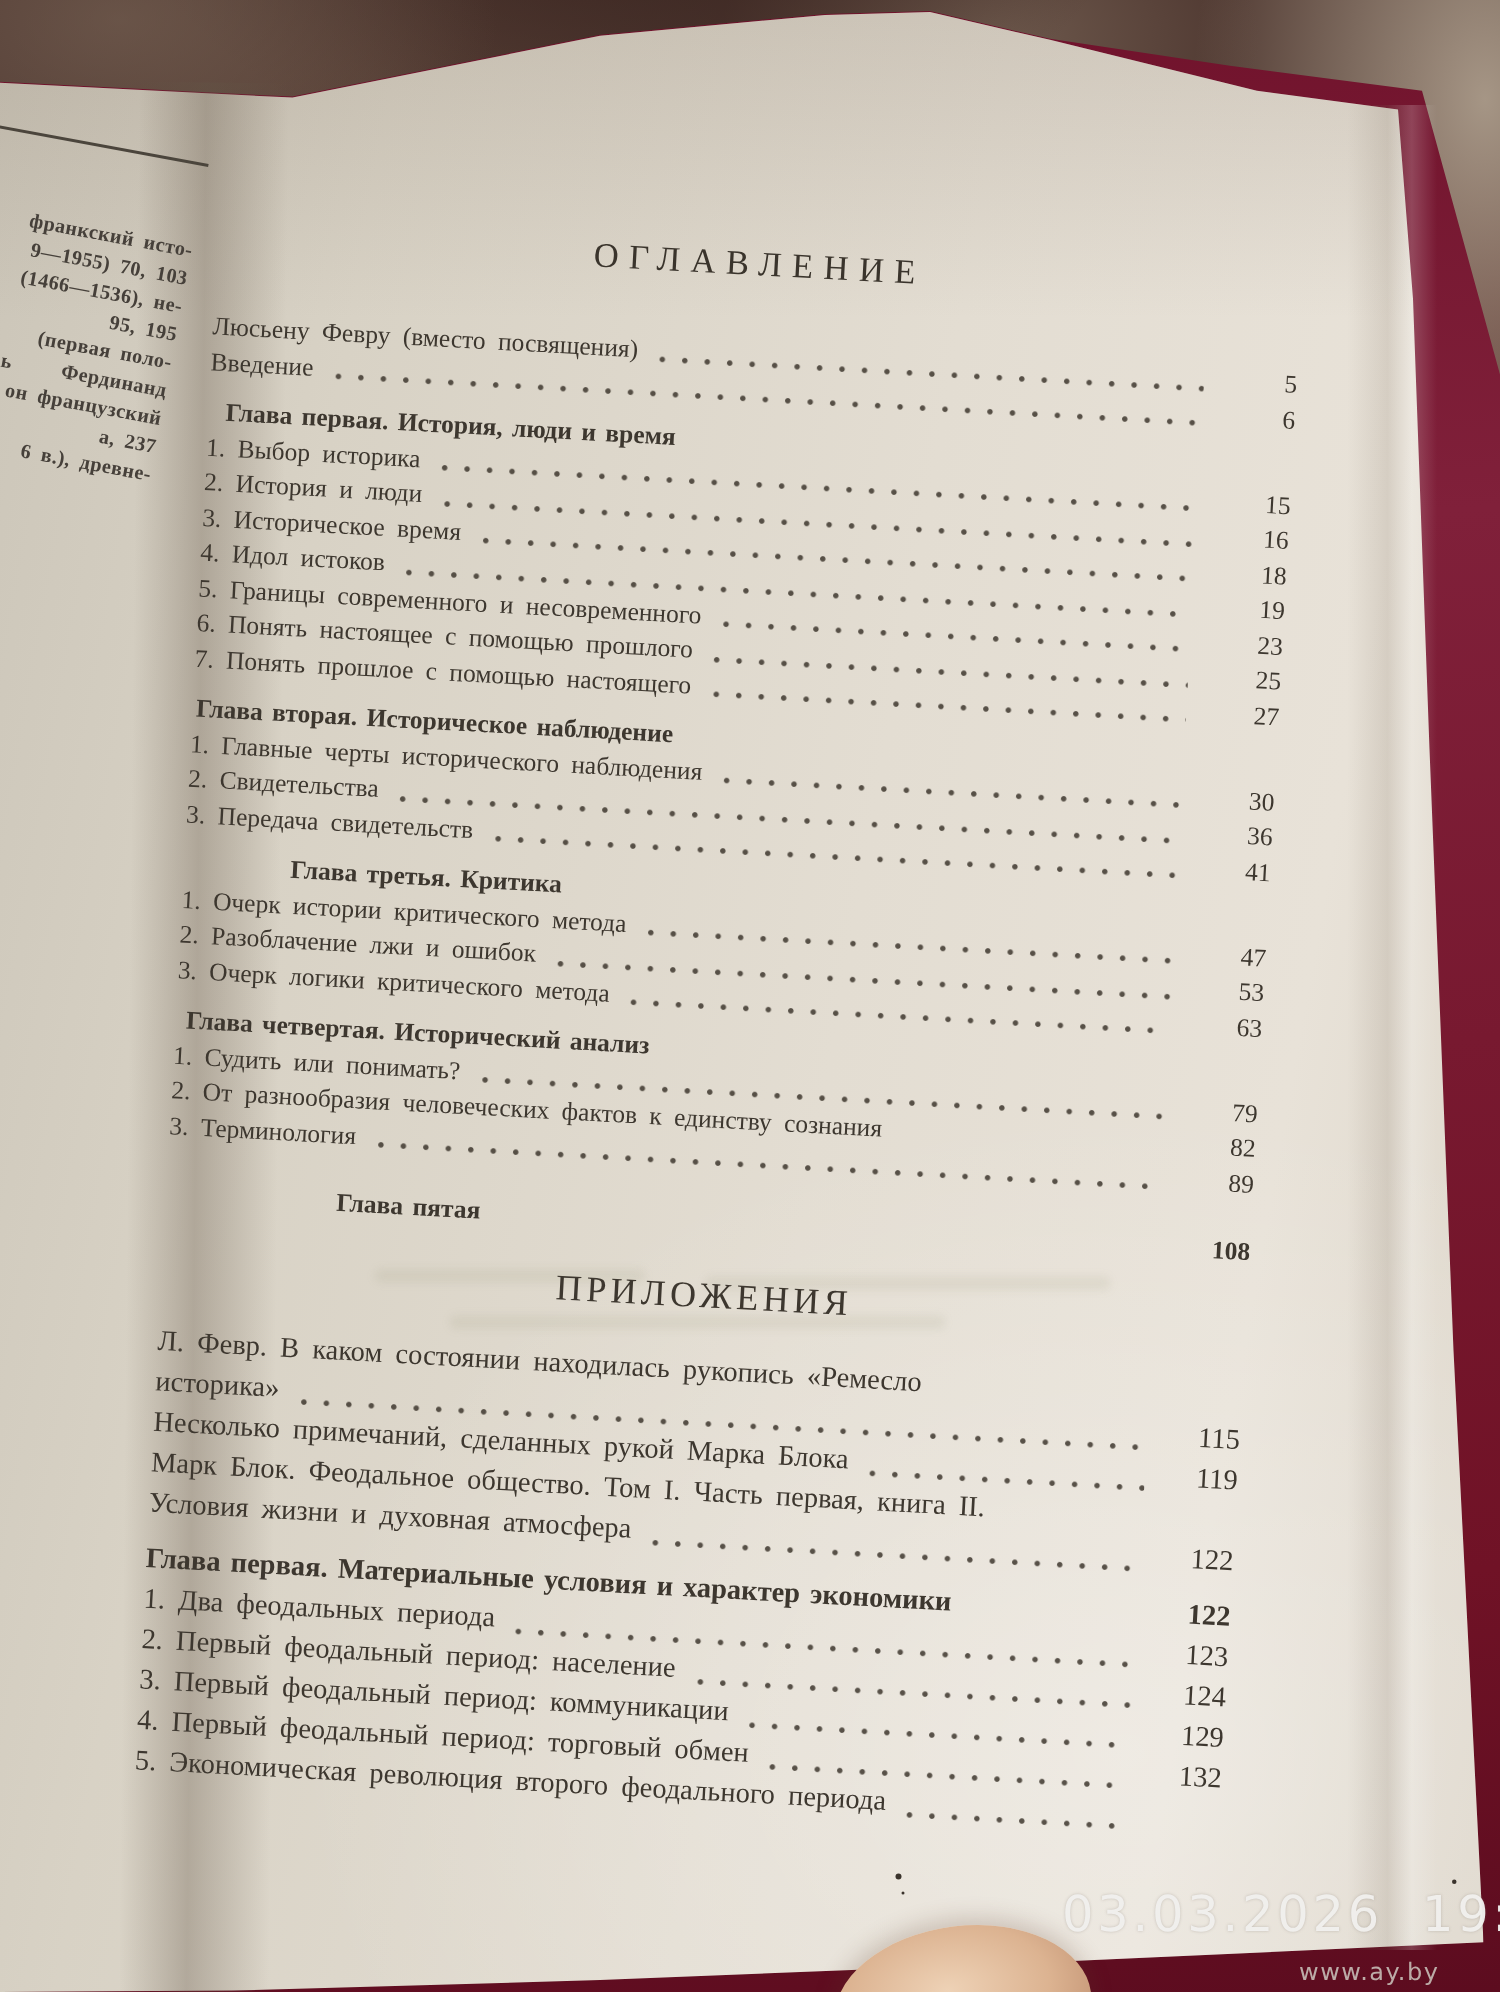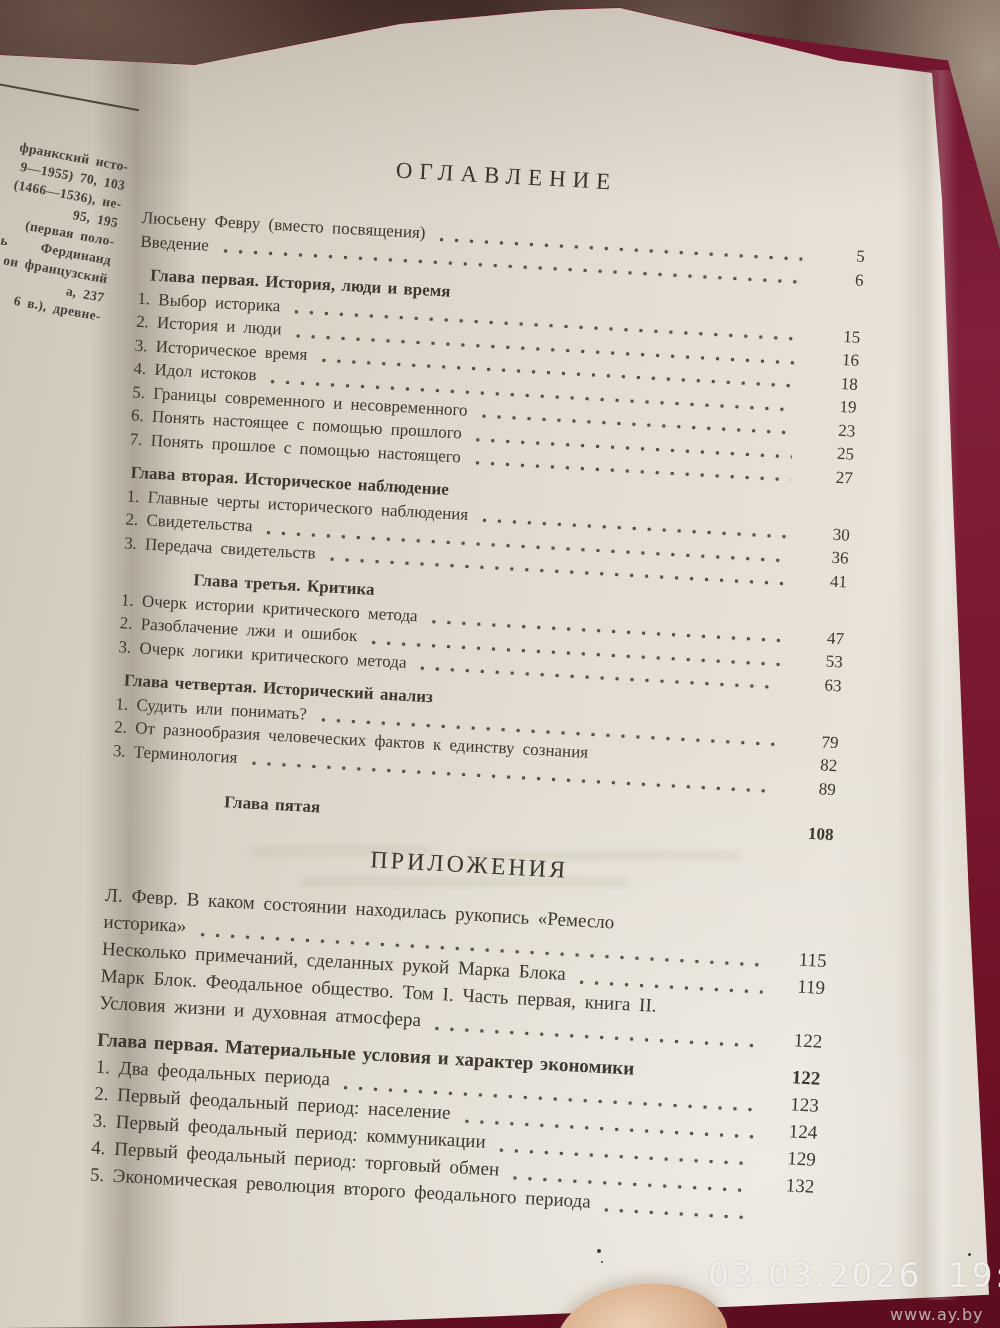--- a/index.html
+++ b/index.html
@@ -73,21 +73,21 @@
   .finger{left:556px;top:1284px;width:172px;height:110px;border-radius:50% 50% 40% 40%;
     transform:rotate(-7deg);
     background:radial-gradient(110px 70px at 45% 38%, #eed2b6, #dcb391 62%, #c89a7a 92%);
     box-shadow:0 -5px 14px rgba(96,66,46,.22);}
 
   
   .timestamp{left:708px;top:1256px;font-family:"DejaVu Sans", sans-serif;
     font-size:33px;color:rgba(241,240,238,.96);letter-spacing:2.5px;white-space:pre;
     text-shadow:0 0 2px rgba(120,110,100,.35);}
   .watermark{left:866px;top:1305px;font-family:"DejaVu Sans", sans-serif;
-    font-size:16px;color:rgba(205,200,192,.85);letter-spacing:1px;margin-left:24px;}
+    font-size:16px;color:rgba(205,200,192,.85);letter-spacing:1px;}
 </style>
 </head>
 <body>
 
 <div class="abs carpet"></div>
 
 <div class="abs cover"></div>
 
 <div class="abs page"></div>
 <div class="abs gutter-shadow"></div>

